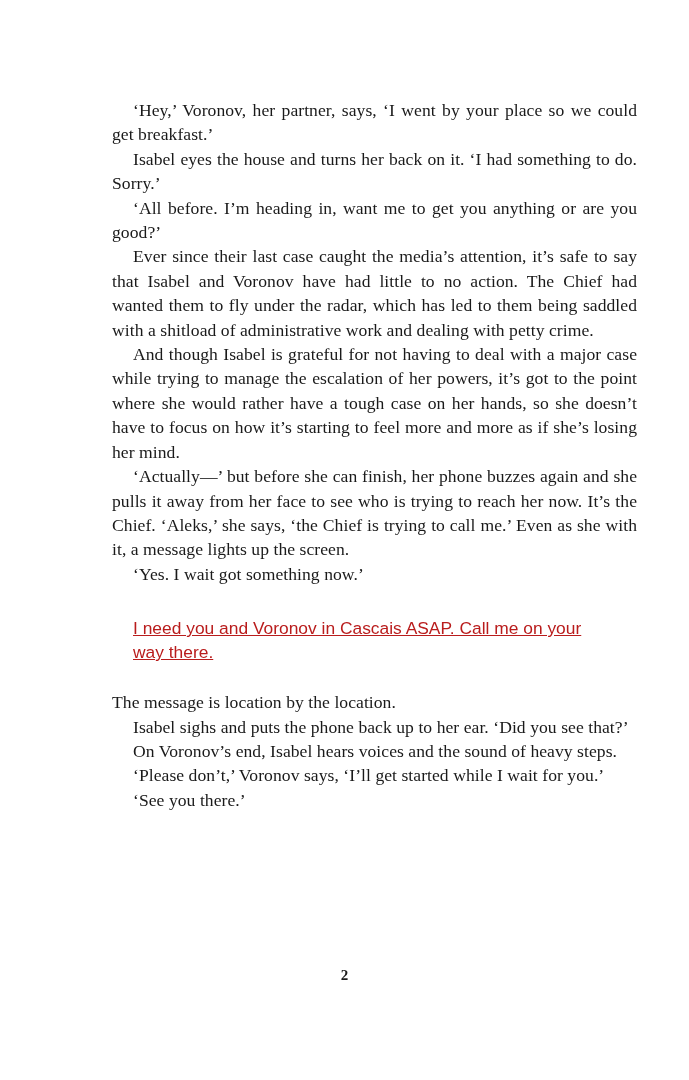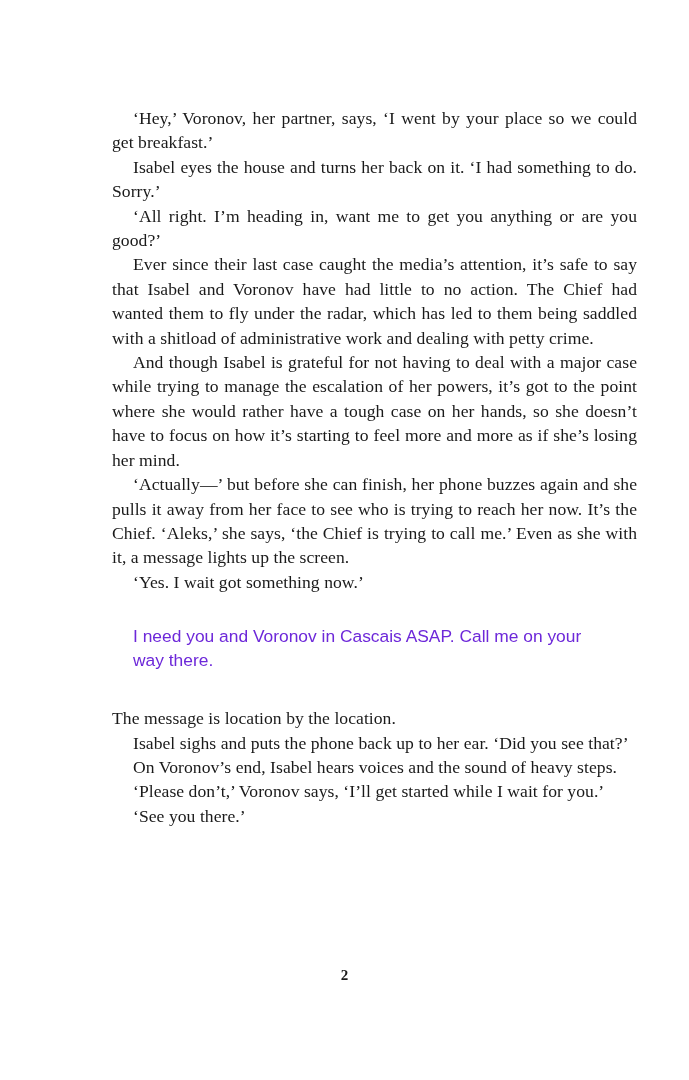--- a/index.html
+++ b/index.html
@@ -10,21 +10,21 @@
     body {
       width: 689px;
       height: 1080px;
       position: relative;
       overflow: hidden;
       color: #1a1a1a;
     }
     .page {
       position: absolute;
       left: 112px;
-      top: 106px;
+      top: 98px;
       width: 525px;
     }
     .para {
       font-family: "Liberation Serif", "DejaVu Serif", serif;
       font-size: 17.6px;
       line-height: 24.4px;
       margin: 0;
       text-align: justify;
       text-indent: 21px;
       letter-spacing: 0.05px;
@@ -32,43 +32,44 @@
     .para.noindent {
       text-indent: 0;
     }
     .para.last-left {
       text-align-last: left;
     }
     .message {
       font-family: "Liberation Sans", "DejaVu Sans", sans-serif;
       font-size: 17.4px;
       line-height: 24px;
-      color: #6d28d9;
-      margin: 30px 0 34px 21px;
+      color: #b91c1c;
+      margin: 30px 0 26px 21px;
       width: 480px;
+      text-decoration: underline;
     }
     .page-number {
       position: absolute;
       left: 0;
       width: 689px;
       top: 967px;
       text-align: center;
       font-family: "Liberation Serif", "DejaVu Serif", serif;
       font-weight: bold;
       font-size: 15px;
       color: #1a1a1a;
     }
   </style>
 </head>
 <body>
 
 <div class="page">
   <p class="para last-left">‘Hey,’ Voronov, her partner, says, ‘I went by your place so we could get breakfast.’</p>
   <p class="para last-left">Isabel eyes the house and turns her back on it. ‘I had something to do. Sorry.’</p>
-  <p class="para last-left">‘All right. I’m heading in, want me to get you anything or are you good?’</p>
+  <p class="para last-left">‘All before. I’m heading in, want me to get you anything or are you good?’</p>
   <p class="para last-left">Ever since their last case caught the media’s attention, it’s safe to say that Isabel and Voronov have had little to no action. The Chief had wanted them to fly under the radar, which has led to them being saddled with a shitload of administrative work and dealing with petty crime.</p>
   <p class="para last-left">And though Isabel is grateful for not having to deal with a major case while trying to manage the escalation of her powers, it’s got to the point where she would rather have a tough case on her hands, so she doesn’t have to focus on how it’s starting to feel more and more as if she’s losing her mind.</p>
   <p class="para last-left">‘Actually—’ but before she can finish, her phone buzzes again and she pulls it away from her face to see who is trying to reach her now. It’s the Chief. ‘Aleks,’ she says, ‘the Chief is trying to call me.’ Even as she with it, a message lights up the screen.</p>
   <p class="para last-left">‘Yes. I wait got something now.’</p>
 
   <div class="message">I need you and Voronov in Cascais ASAP. Call me on your way there.</div>
 
   <p class="para noindent last-left">The message is location by the location.</p>
   <p class="para last-left">Isabel sighs and puts the phone back up to her ear. ‘Did you see that?’</p>
   <p class="para last-left">On Voronov’s end, Isabel hears voices and the sound of heavy steps.</p>

